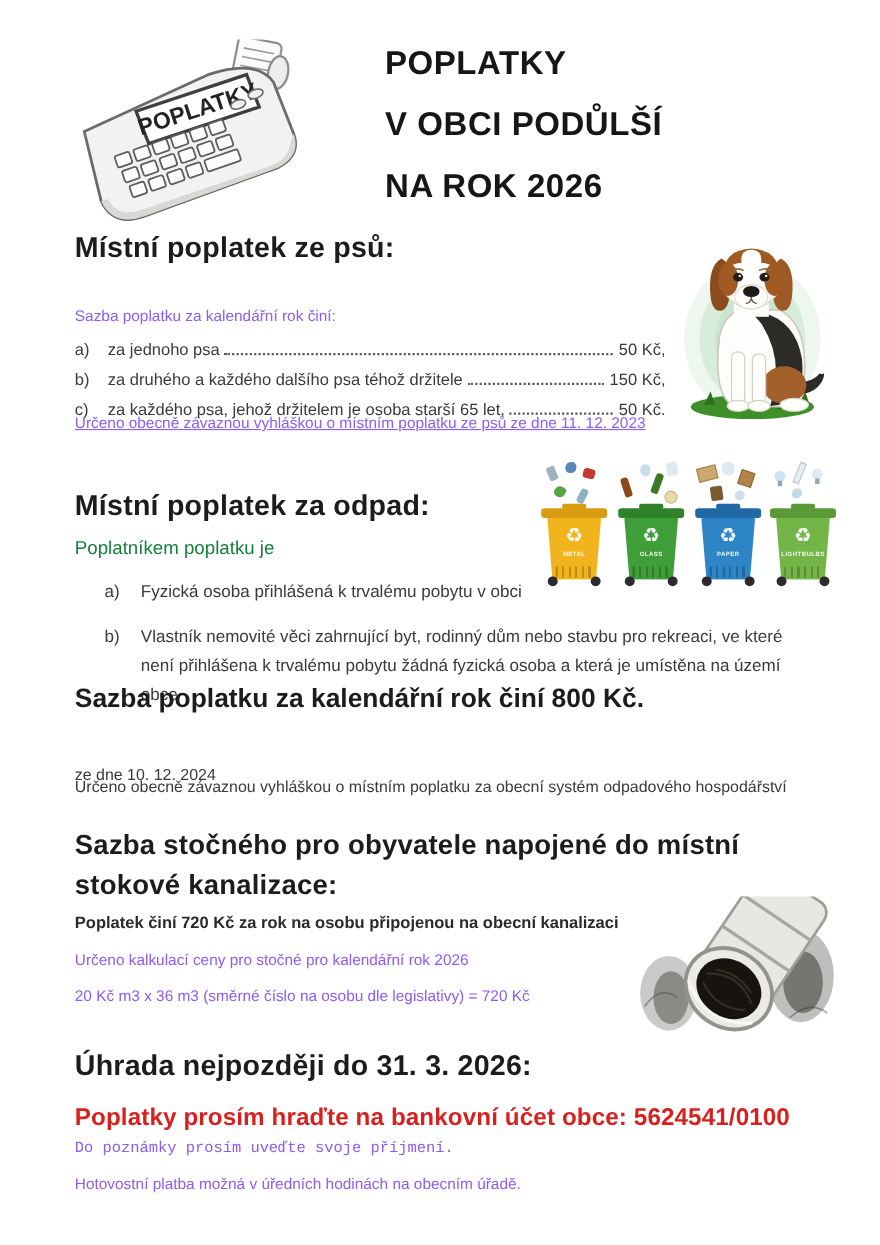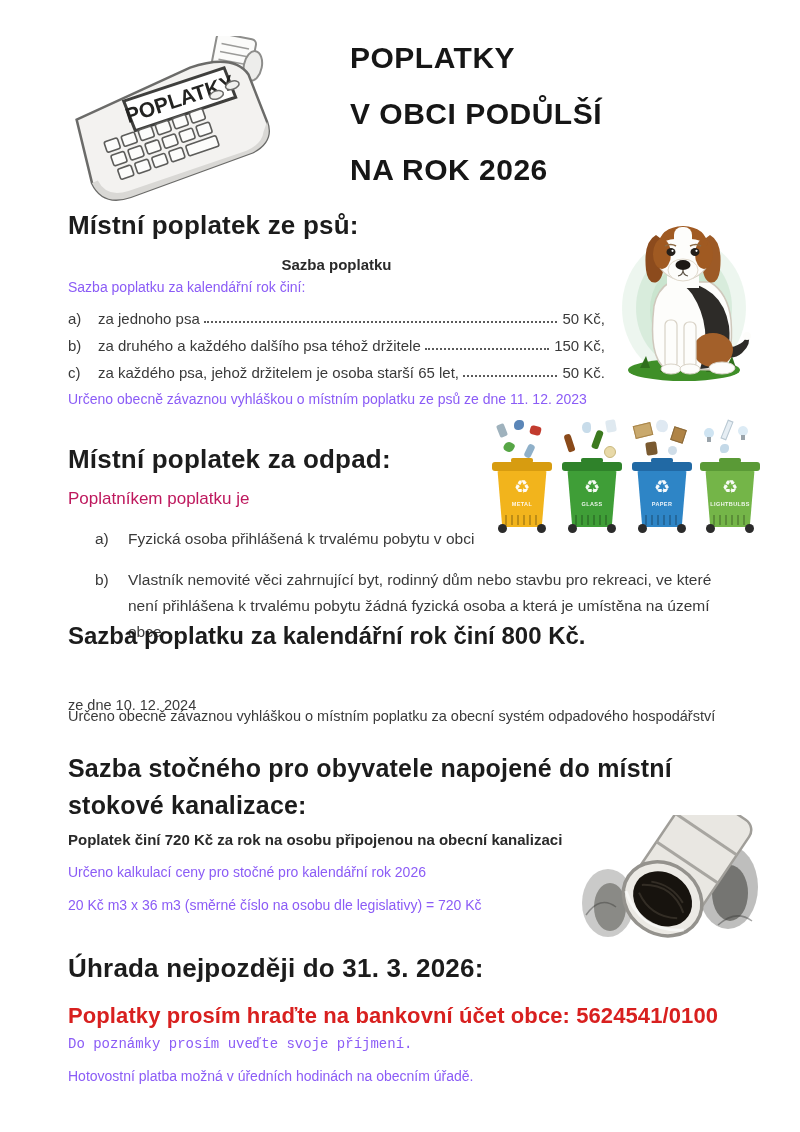--- a/index.html
+++ b/index.html
@@ -145,21 +145,20 @@
       <circle cx="62.5" cy="42.8" r="1.1" fill="#fff"></circle>
       <circle cx="86.5" cy="42.8" r="1.1" fill="#fff"></circle>
       <path d="M55,38 q6,-3 11,0 M80,38 q6,-3 11,0" stroke="#8c6b45" stroke-width="1.5" fill="none"></path>
 
       <ellipse cx="73" cy="62" rx="15" ry="11" fill="#fdfdfb" stroke="#e0d9cc" stroke-width="1"></ellipse>
       <ellipse cx="73" cy="57" rx="7.5" ry="5" fill="#1c1916"></ellipse>
       <path d="M73,62 q0,5 -5,6 M73,62 q0,5 5,6" stroke="#5f564a" stroke-width="1.2" fill="none"></path>
     </svg>
   </div>
 
-  <div class="abs fee-col" style="top:256px;text-align:center;font-weight:bold;font-size:15px;color:#2a2a2a;">Sazba poplatku</div>
   <div class="abs body-t" style="left:68px;top:279px;">Sazba poplatku za kalendářní rok činí:</div>
 
   <div class="abs fee-col" style="top:305px;">
     <div class="fee-row">
       <span class="fee-letter">a)</span>
       <span class="fee-text">za jednoho psa</span>
       <span class="leader"></span>
       <span class="fee-amount">50 Kč,</span>
     </div>
   </div>
@@ -173,21 +172,21 @@
   </div>
   <div class="abs fee-col" style="top:359px;">
     <div class="fee-row">
       <span class="fee-letter">c)</span>
       <span class="fee-text">za každého psa, jehož držitelem je osoba starší 65 let,</span>
       <span class="leader"></span>
       <span class="fee-amount">50 Kč.</span>
     </div>
   </div>
 
-  <div class="abs body-t" style="left:68px;top:391px;">Určeno obecně závaznou vyhláškou o místním poplatku ze psů ze dne 11. 12. 2023</div>
+  <div class="abs body-t" style="left:68px;top:376px;text-decoration:underline;">Určeno obecně závaznou vyhláškou o místním poplatku ze psů ze dne 11. 12. 2023</div>
 
   <div class="abs h1" style="left:68px;top:444px;">Místní poplatek za odpad:</div>
 
   <div class="bins abs">
     <div class="bin bin-metal" style="left:0;">
       <div class="scrap" style="left:8px;top:4px;width:8px;height:13px;background:#9fb2bd;border-radius:2px;transform:rotate(-22deg);"></div>
       <div class="scrap" style="left:24px;top:0;width:10px;height:10px;background:#5b86b8;border-radius:50% 40% 50% 40%;"></div>
       <div class="scrap" style="left:40px;top:6px;width:11px;height:9px;background:#c23b2e;border-radius:3px;transform:rotate(14deg);"></div>
       <div class="scrap" style="left:14px;top:22px;width:10px;height:10px;background:#57a646;border-radius:50% 30% 50% 40%;transform:rotate(30deg);"></div>
       <div class="scrap" style="left:36px;top:24px;width:7px;height:14px;background:#8fb0c9;border-radius:3px;transform:rotate(26deg);"></div>
@@ -237,21 +236,21 @@
       <div class="bin-lid"></div>
       <div class="bin-body">
         <div class="bin-recycle">♻</div>
         <div class="bin-label">LIGHTBULBS</div>
       </div>
       <div class="wheel" style="left:8px;"></div>
         <div class="wheel" style="right:8px;"></div>
     </div>
   </div>
 
-  <div class="abs" style="left:68px;top:489px;font-size:17px;color:#be185d;">Poplatníkem poplatku je</div>
+  <div class="abs" style="left:68px;top:489px;font-size:17px;color:#15803d;">Poplatníkem poplatku je</div>
 
   <div class="abs" style="left:95px;top:526px;width:620px;">
     <div class="w-row">
       <span class="w-letter">a)</span>
       <span class="w-text">Fyzická osoba přihlášená k trvalému pobytu v obci</span>
     </div>
   </div>
   <div class="abs" style="left:95px;top:567px;width:622px;">
     <div class="w-row">
       <span class="w-letter">b)</span>

